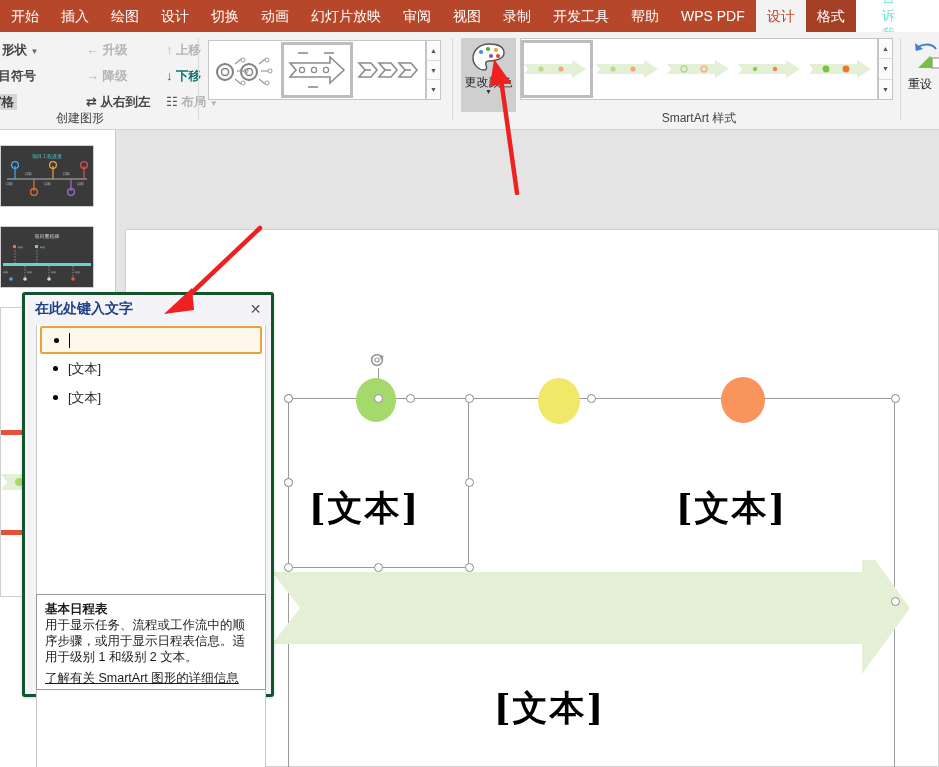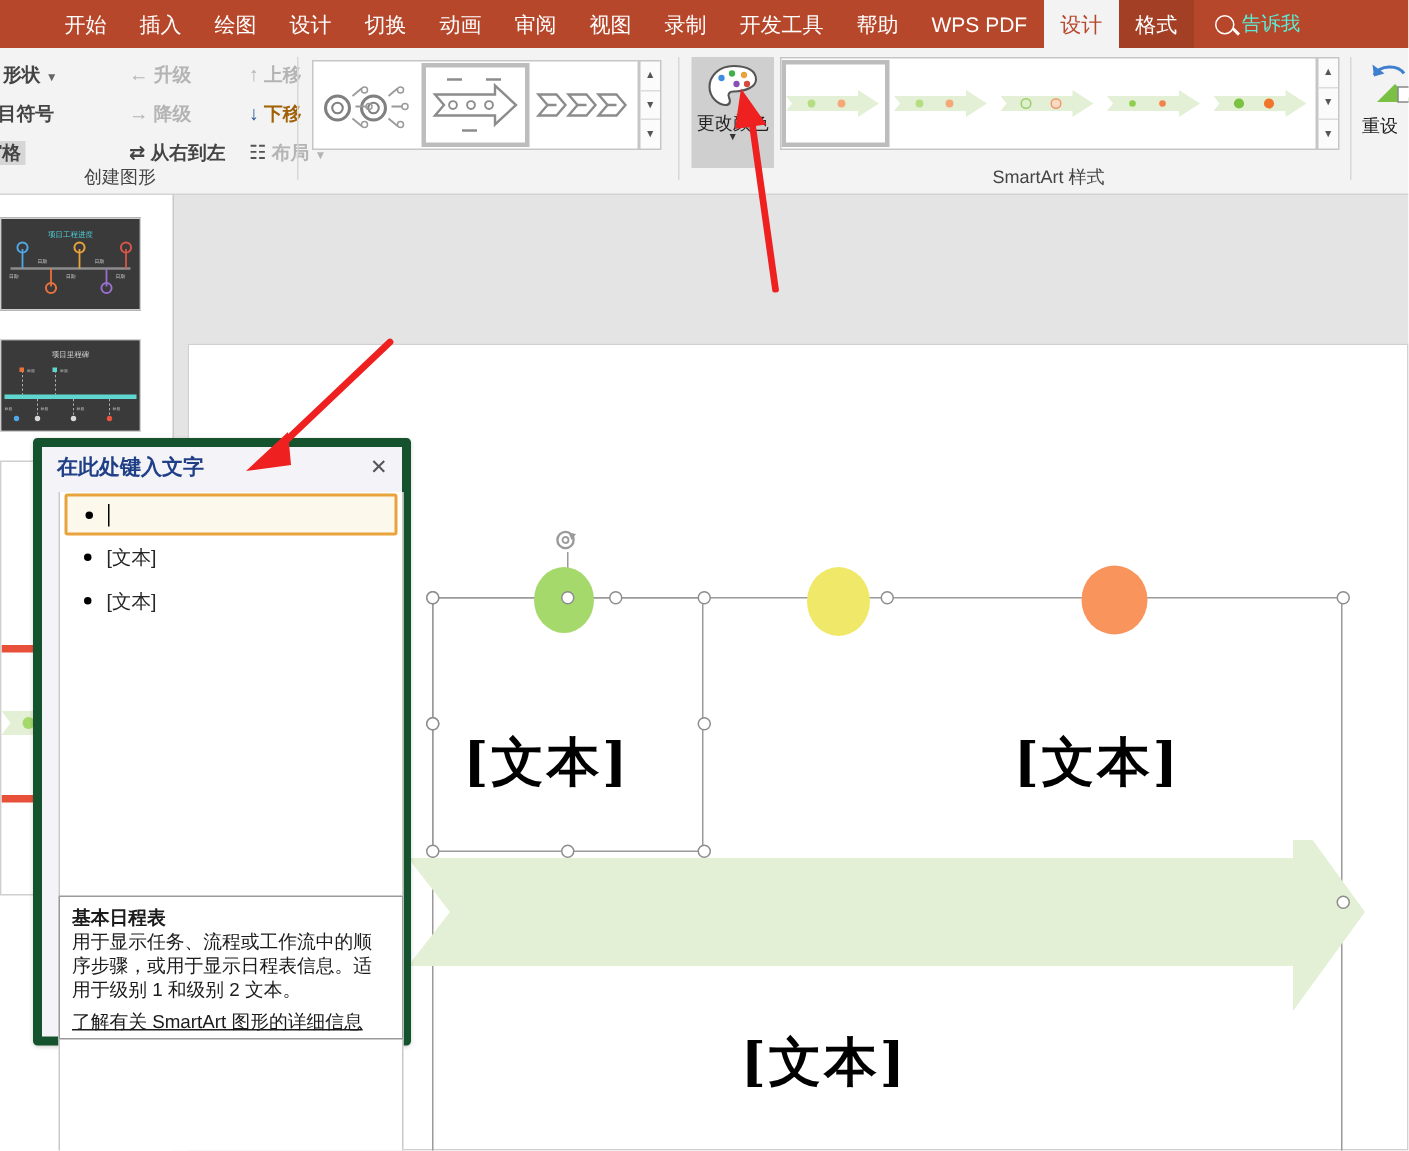--- a/index.html
+++ b/index.html
@@ -7,23 +7,23 @@
   body {
     font-family: "Liberation Sans", "DejaVu Sans", sans-serif;
     background:#ffffff;
     position:relative;
     font-size:13px;
     color:#262626;
   }
 
   
   #tabbar{
-    position:absolute; left:0; top:0; width:939px; height:32px;
+    position:absolute; left:0; top:0; width:813px; height:32px;
     background:#b7472a;
-    display:flex; padding-left:32px;
+    display:flex; 
   }
   .tab{
     height:32px; line-height:32px; padding:0 11px;
     color:#ffffff; font-size:14px; white-space:nowrap; cursor:default;
   }
   .tab.active{ background:#f3f3f3; color:#b7472a; }
   .tab.ctx{ background:#a23f25; }
   .tell{ display:flex; align-items:center; gap:5px; color:#5eead4; padding-left:14px;}
   .mag{ width:13px;height:13px;border:1.6px solid #fff;border-radius:50%;position:relative;display:inline-block;}
   .mag:after{content:"";position:absolute;width:6px;height:1.6px;background:#fff;transform:rotate(45deg);right:-5px;bottom:0px;}
@@ -119,21 +119,21 @@
   .sacircle{ position:absolute; border-radius:50%; }
 
   .satext{
     position:absolute; font-family:"DejaVu Serif","Liberation Serif",serif;
     font-size:35px; font-weight:bold; color:#000; letter-spacing:2px; white-space:nowrap;
   }
 
   
   #pane{
     position:absolute; left:22px; top:292px; width:252px; height:405px;
-    background:#f4f4f8; border:6px solid #14532d; border-radius:3px;
+    background:#f4f4f8; border:3px solid #14532d; border-radius:3px;
     box-shadow:0 1px 3px rgba(0,0,0,.18);
   }
   #pane-title{
     position:absolute;left:0;top:0;width:100%;height:27px;
     display:flex;align-items:center;
     font-weight:bold;color:#1f3f86;font-size:14px;padding-left:10px;
   }
   #pane-close{
     position:absolute;right:6px;top:4px;width:19px;height:19px;
     display:flex;align-items:center;justify-content:center;
@@ -164,20 +164,21 @@
 </head>
 <body>
 
 <div id="tabbar">
   <div class="tab">开始</div>
   <div class="tab">插入</div>
   <div class="tab">绘图</div>
   <div class="tab">设计</div>
   <div class="tab">切换</div>
   <div class="tab">动画</div>
+  <div class="tab">幻灯片放映</div>
   <div class="tab">审阅</div>
   <div class="tab">视图</div>
   <div class="tab">录制</div>
   <div class="tab">开发工具</div>
   <div class="tab">帮助</div>
   <div class="tab">WPS PDF</div>
   <div class="tab active">设计</div>
   <div class="tab ctx">格式</div>
   <div class="tell">
     <span class="mag"></span>
@@ -203,21 +204,21 @@
 
     <div class="cg-row" style="left:18px;top:36px;">
       <span>项目符号</span>
     </div>
     <div class="cg-row cg-dim" style="left:118px;top:36px;">
       <span class="arrowglyph">→</span>
       <span>降级</span>
     </div>
     <div class="cg-row" style="left:198px;top:36px;color:#2b579a;">
       <span class="arrowglyph">↓</span>
-      <span style="color:#a16207">下移</span>
+      <span style="color:#0f766e">下移</span>
     </div>
 
     <div class="cg-row" style="left:18px;top:62px;">
       <span class="cg-box">窗格</span>
     </div>
     <div class="cg-row" style="left:118px;top:62px;">
       <span class="arrowglyph">⇄</span>
       <span>从右到左</span>
     </div>
     <div class="cg-row cg-dim" style="left:198px;top:62px;">

